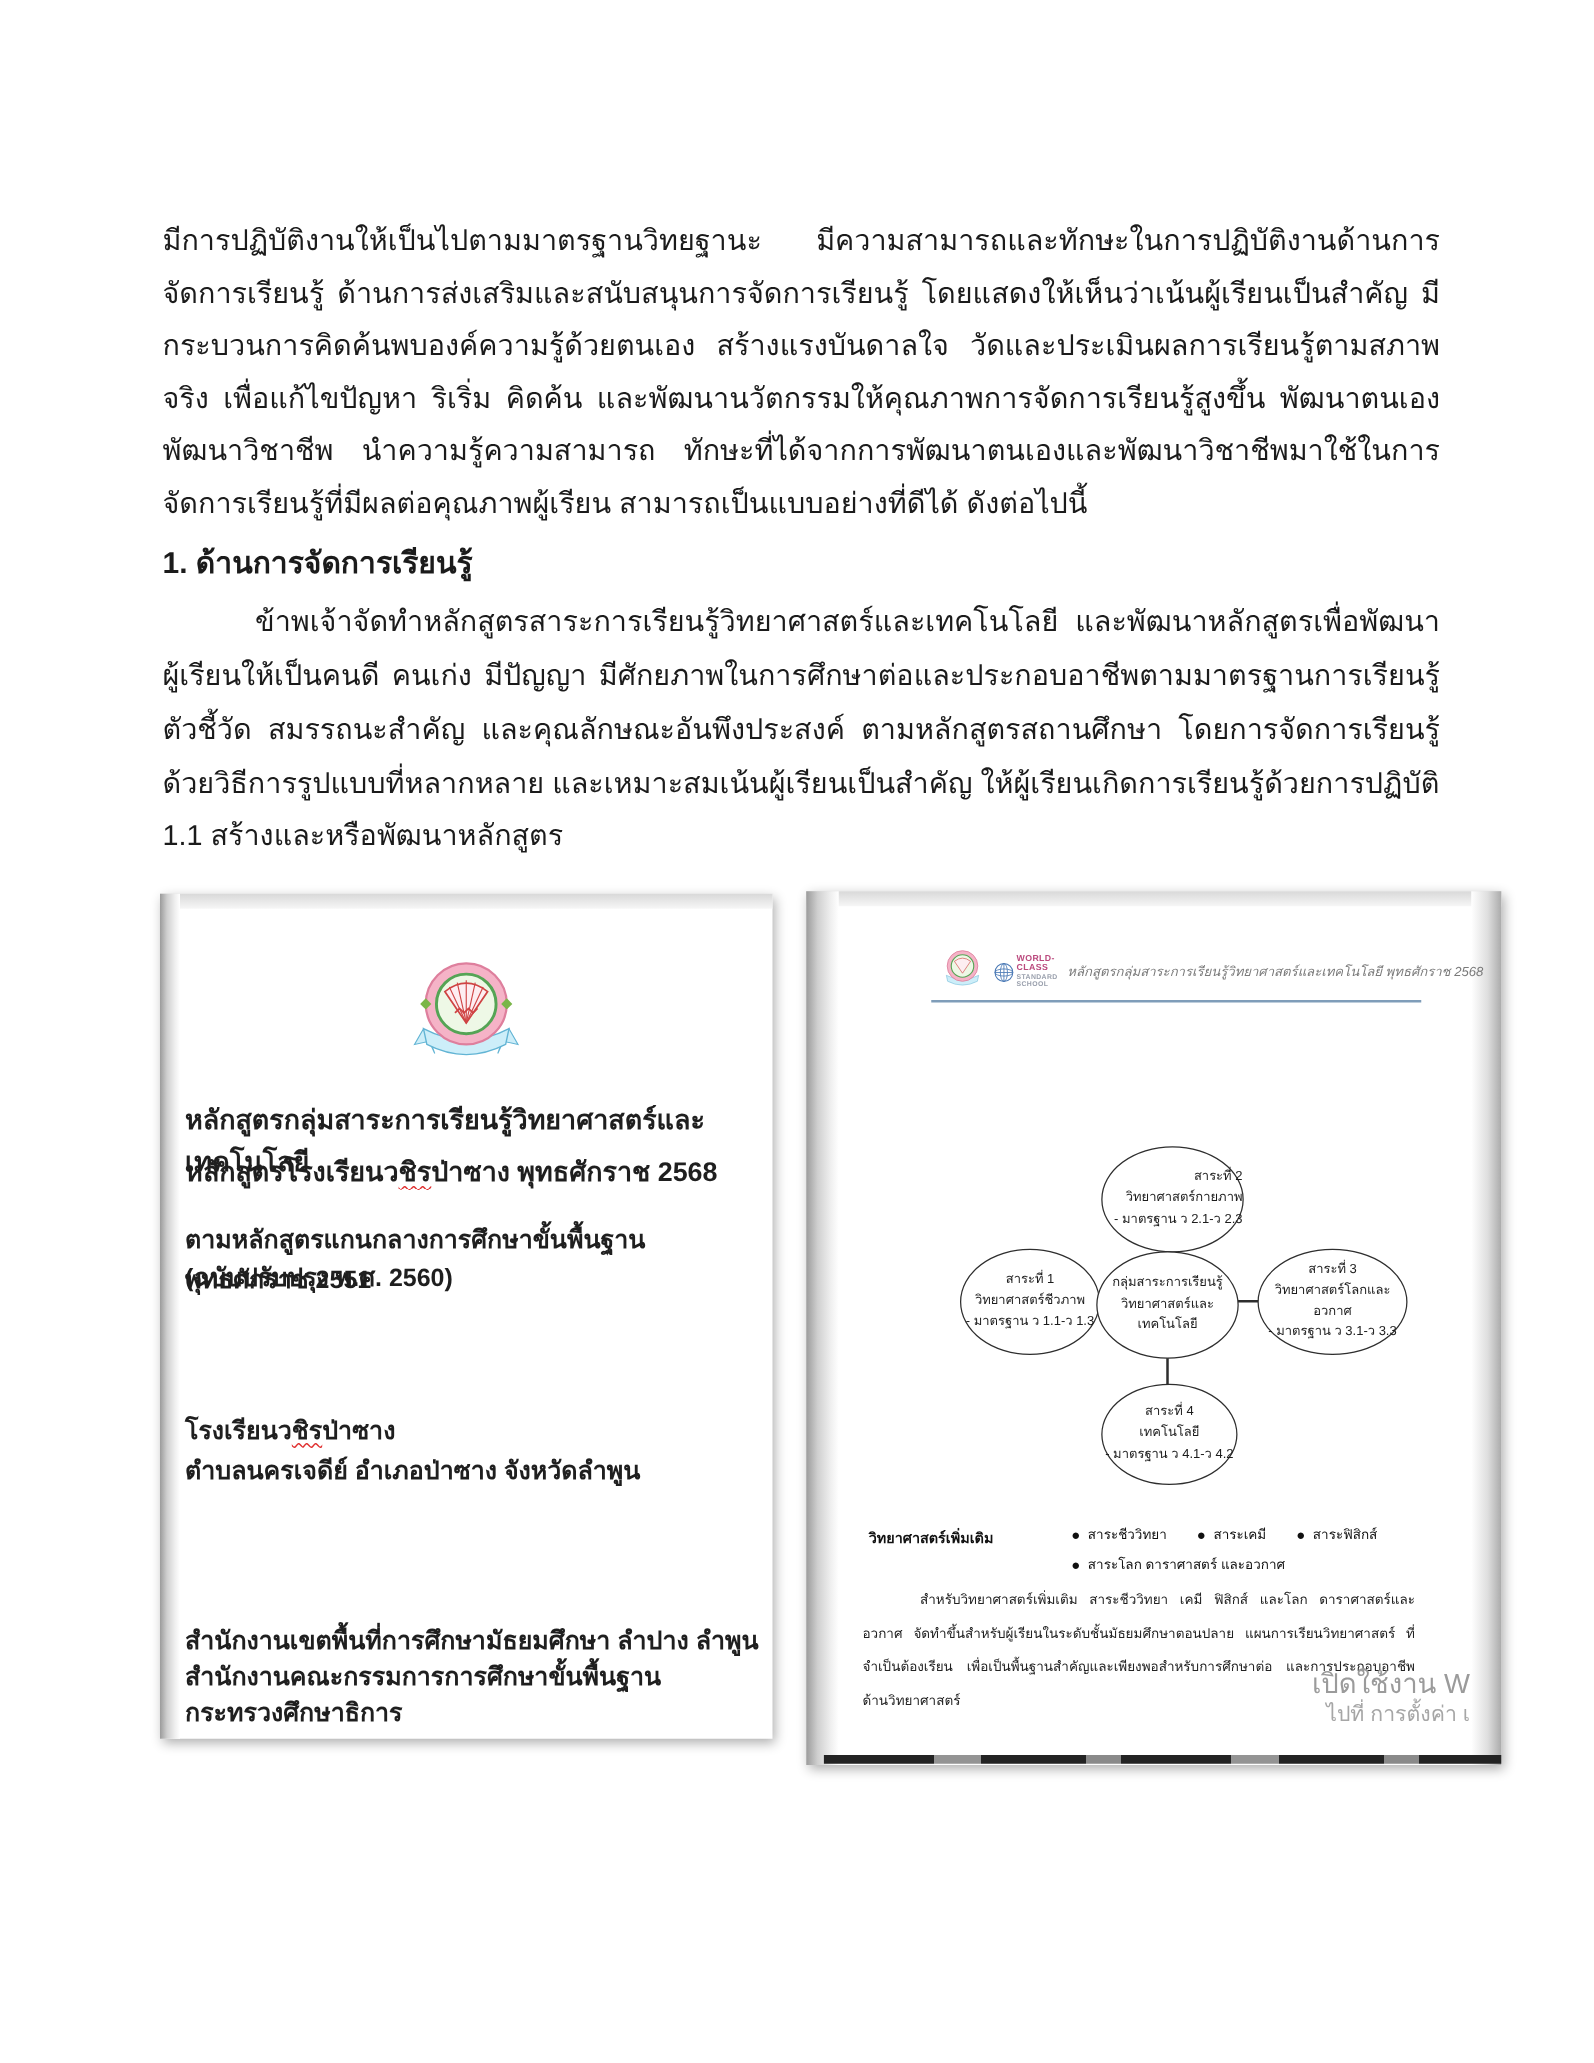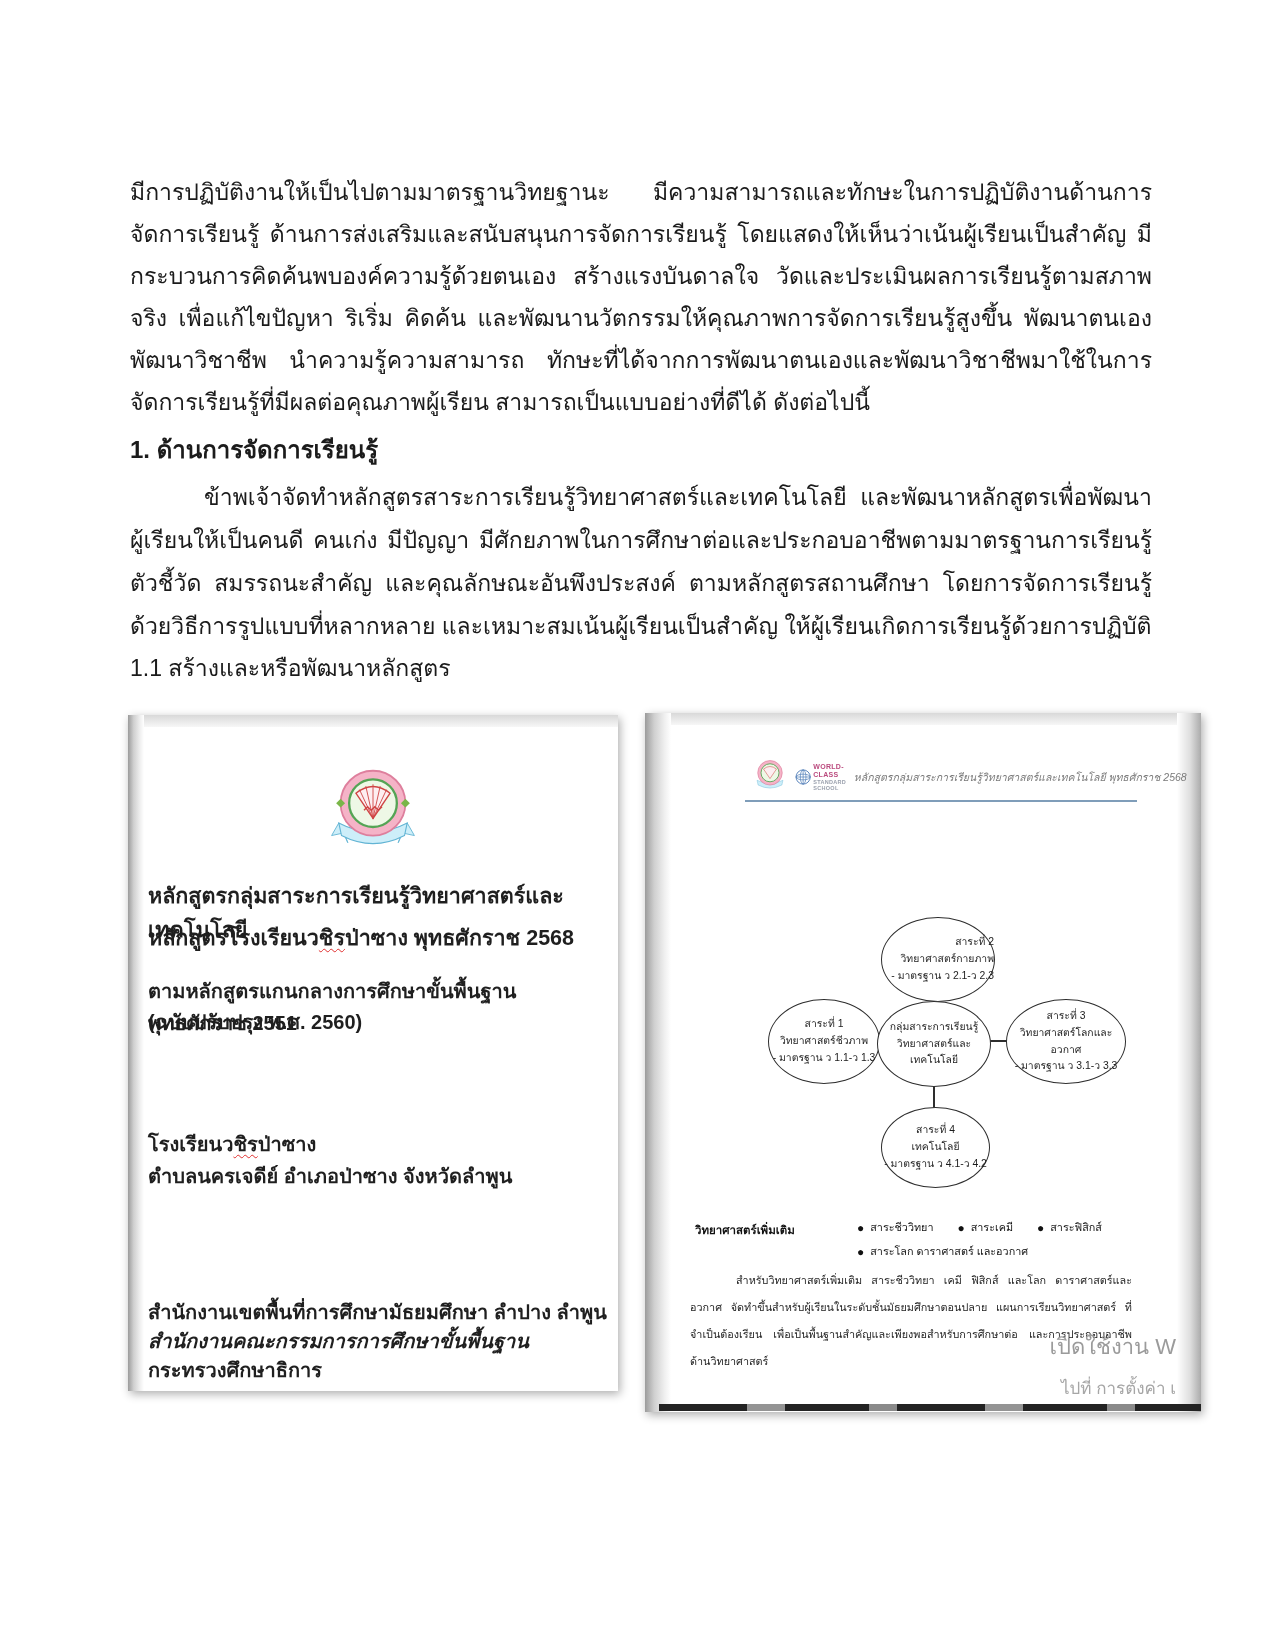--- a/index.html
+++ b/index.html
@@ -47,21 +47,21 @@
   .conn{position:absolute;background:#2e2e2e;}
   .legend-label{position:absolute;left:50px;top:508px;font-size:11.5px;font-weight:bold;color:#111;}
   .legend-rows{position:absolute;left:212px;top:506px;font-size:10.8px;color:#111;}
   .legend-row{display:flex;align-items:center;margin-bottom:7px;}
   .legend-item{display:flex;align-items:center;margin-right:24px;white-space:nowrap;}
   .dot{font-size:12px;margin-right:6px;line-height:1;}
   .note{position:absolute;left:45px;top:554px;width:442px;font-size:10.8px;line-height:27px;
     text-align:justify;text-indent:46px;color:#222;margin:0;}
   .watermark{position:absolute;right:25px;top:620px;width:190px;overflow:hidden;text-align:right;white-space:nowrap;}
   .wm1{font-size:22px;color:#9b9b9b;line-height:1.25;}
-  .wm2{font-size:17px;color:#a6a6a6;line-height:1.35;margin-top:17px;}
+  .wm2{font-size:17px;color:#a6a6a6;line-height:1.35;}
   .bottom-bar{position:absolute;left:14px;right:0;bottom:1px;height:7px;
     background:repeating-linear-gradient(90deg,#232323 0 88px,#949494 88px 126px,#232323 126px 210px,#8a8a8a 210px 238px);}
 </style>
 </head>
 <body>
 
 <div>
 
   <p class="abs intro">มีการปฏิบัติงานให้เป็นไปตามมาตรฐานวิทยฐานะ มีความสามารถและทักษะในการปฏิบัติงานด้านการจัดการเรียนรู้ ด้านการส่งเสริมและสนับสนุนการจัดการเรียนรู้ โดยแสดงให้เห็นว่าเน้นผู้เรียนเป็นสำคัญ มีกระบวนการคิดค้นพบองค์ความรู้ด้วยตนเอง สร้างแรงบันดาลใจ วัดและประเมินผลการเรียนรู้ตามสภาพจริง เพื่อแก้ไขปัญหา ริเริ่ม คิดค้น และพัฒนานวัตกรรมให้คุณภาพการจัดการเรียนรู้สูงขึ้น พัฒนาตนเอง พัฒนาวิชาชีพ นำความรู้ความสามารถ ทักษะที่ได้จากการพัฒนาตนเองและพัฒนาวิชาชีพมาใช้ในการจัดการเรียนรู้ที่มีผลต่อคุณภาพผู้เรียน สามารถเป็นแบบอย่างที่ดีได้ ดังต่อไปนี้</p>
   <h2 class="abs heading">1. ด้านการจัดการเรียนรู้</h2>
@@ -96,21 +96,21 @@
     <div class="cline c-title" style="top:163px;">หลักสูตรกลุ่มสาระการเรียนรู้วิทยาศาสตร์และเทคโนโลยี</div>
     <div class="cline c-title" style="top:205px;"><span>หลักสูตรโรงเรียนว</span><span class="wavy">ชิร</span><span>ป่าซาง พุทธศักราช 2568</span></div>
 
     <div class="cline c-mid" style="top:260px;">ตามหลักสูตรแกนกลางการศึกษาขั้นพื้นฐาน พุทธศักราช 2551</div>
     <div class="cline c-mid" style="top:291px;">(ฉบับปรับปรุง พ.ศ. 2560)</div>
 
     <div class="cline c-mid" style="top:413px;"><span>โรงเรียนว</span><span class="wavy">ชิร</span><span>ป่าซาง</span></div>
     <div class="cline c-mid" style="top:445px;">ตำบลนครเจดีย์  อำเภอป่าซาง  จังหวัดลำพูน</div>
 
     <div class="cline c-mid" style="top:581px;">สำนักงานเขตพื้นที่การศึกษามัธยมศึกษา ลำปาง ลำพูน</div>
-    <div class="cline c-mid" style="top:610px;font-style:italic;">สำนักงานคณะกรรมการการศึกษาขั้นพื้นฐาน</div>
+    <div class="cline c-mid" style="top:610px;">สำนักงานคณะกรรมการการศึกษาขั้นพื้นฐาน</div>
     <div class="cline c-mid" style="top:639px;">กระทรวงศึกษาธิการ</div>
   </div>
 
   <div class="fig stand">
     <div class="edge-top"></div>
     <div class="edge-left" style="width:26px;"></div>
     <div class="edge-right"></div>
 
     <div class="s-header">
       <span>

